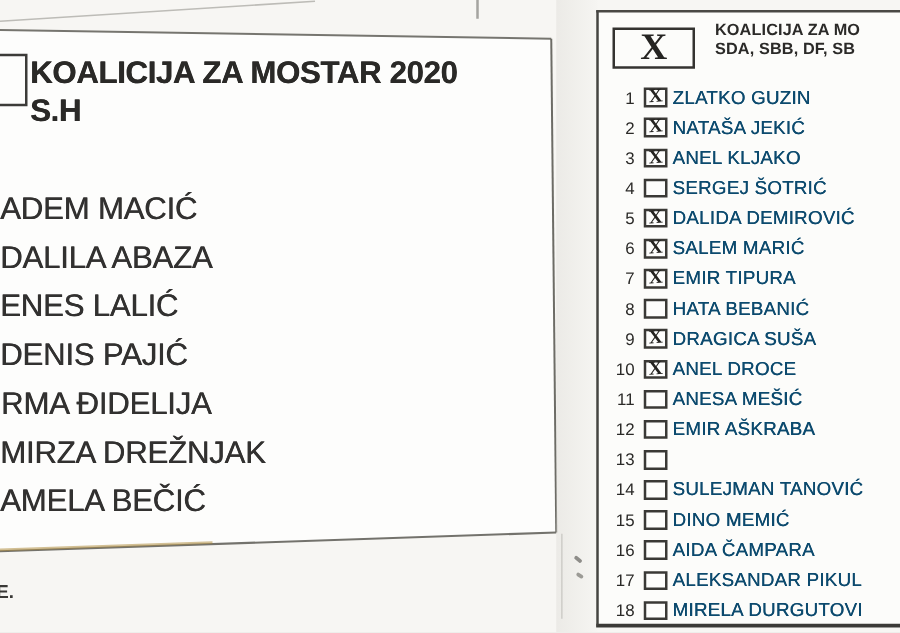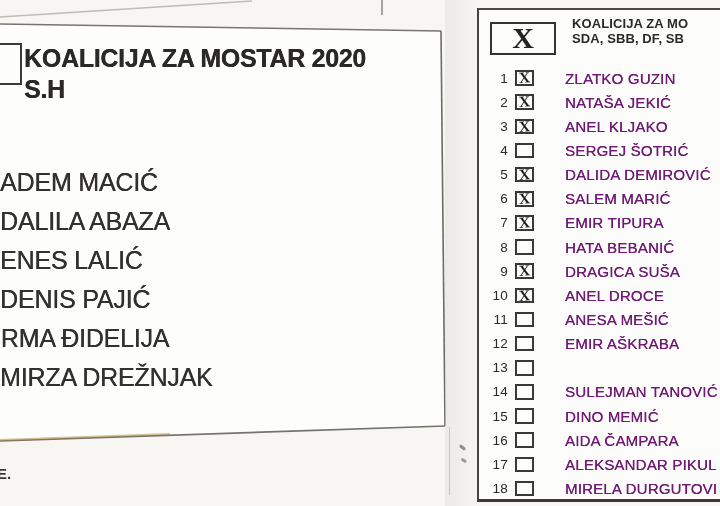--- a/index.html
+++ b/index.html
@@ -14,21 +14,21 @@
   .lcheck{
     position:absolute;left:-28px;top:43px;width:46px;height:38px;
     border:2.6px solid #3c3b38;background:#fdfdfc;
   }
   .ltitle{
     position:absolute;left:24px;top:43px;width:404px;
     font-size:25px;font-weight:bold;line-height:30.5px;letter-spacing:-0.3px;
     white-space:nowrap;color:#2a2927;
     text-shadow:0.3px 0 0 currentColor;
   }
-  .lnames{position:absolute;left:0;top:163px;width:450px;}
+  .lnames{position:absolute;left:0;top:148px;width:450px;}
   .lrow{height:39px;display:flex;align-items:center;}
   .lname{
     font-size:25px;letter-spacing:-0.2px;white-space:nowrap;color:#323130;
     text-shadow:0.35px 0 0 currentColor;
   }
   .lrow.clip-left .lname{margin-left:-6px;}
   .stray{
     position:absolute;left:-3px;top:465px;font-size:15px;font-weight:bold;color:#3a3936;
   }
   
@@ -63,22 +63,22 @@
     flex:none;margin-left:7px;width:15px;height:11.5px;
     border:2.2px solid #3a3936;background:#fdfdfc;
     display:flex;align-items:center;justify-content:center;
   }
   .rmark{
     font-family:"Liberation Serif","DejaVu Serif",serif;
     font-size:15.5px;font-weight:bold;line-height:1;color:#242320;
     transform:rotate(-4deg) translateY(-0.5px);
   }
   .rname{
-    margin-left:31px;font-size:15px;letter-spacing:0.2px;white-space:nowrap;
-    color:#701a75;text-shadow:0.25px 0 0 currentColor;
+    margin-left:4px;font-size:15px;letter-spacing:0.2px;white-space:nowrap;
+    color:#0c4a6e;text-shadow:0.25px 0 0 currentColor;
   }
   
   .gapband{
     position:absolute;left:445px;top:0;width:33px;height:506px;
     background:linear-gradient(90deg,rgba(222,220,215,0.45),rgba(240,239,236,0.15));
     pointer-events:none;
   }
   .vline-top{position:absolute;left:381px;top:0;width:1.6px;height:15px;background:#a5a4a0;}
   .vline-mid{position:absolute;left:449px;top:427px;width:1.3px;height:68px;background:#c7c6c1;}
   .smudge1{position:absolute;left:459px;top:446px;width:7px;height:3px;background:#8e8d89;transform:rotate(38deg);border-radius:2px;}
@@ -128,20 +128,23 @@
   </div>
 
   <div class="lrow clip-left">
     <span class="lname">IRMA ĐIDELIJA</span>
   </div>
 
   <div class="lrow">
     <span class="lname">MIRZA DREŽNJAK</span>
   </div>
 
+  <div class="lrow">
+    <span class="lname">AMELA BEČIĆ</span>
+  </div>
 </div>
   </div>
 
   <div class="stray">E.</div>
 
   <div class="rpaper"></div>
   <div class="rcheck-big">
     <span class="bigx">X</span>
   </div>
   <div class="rtitle">

